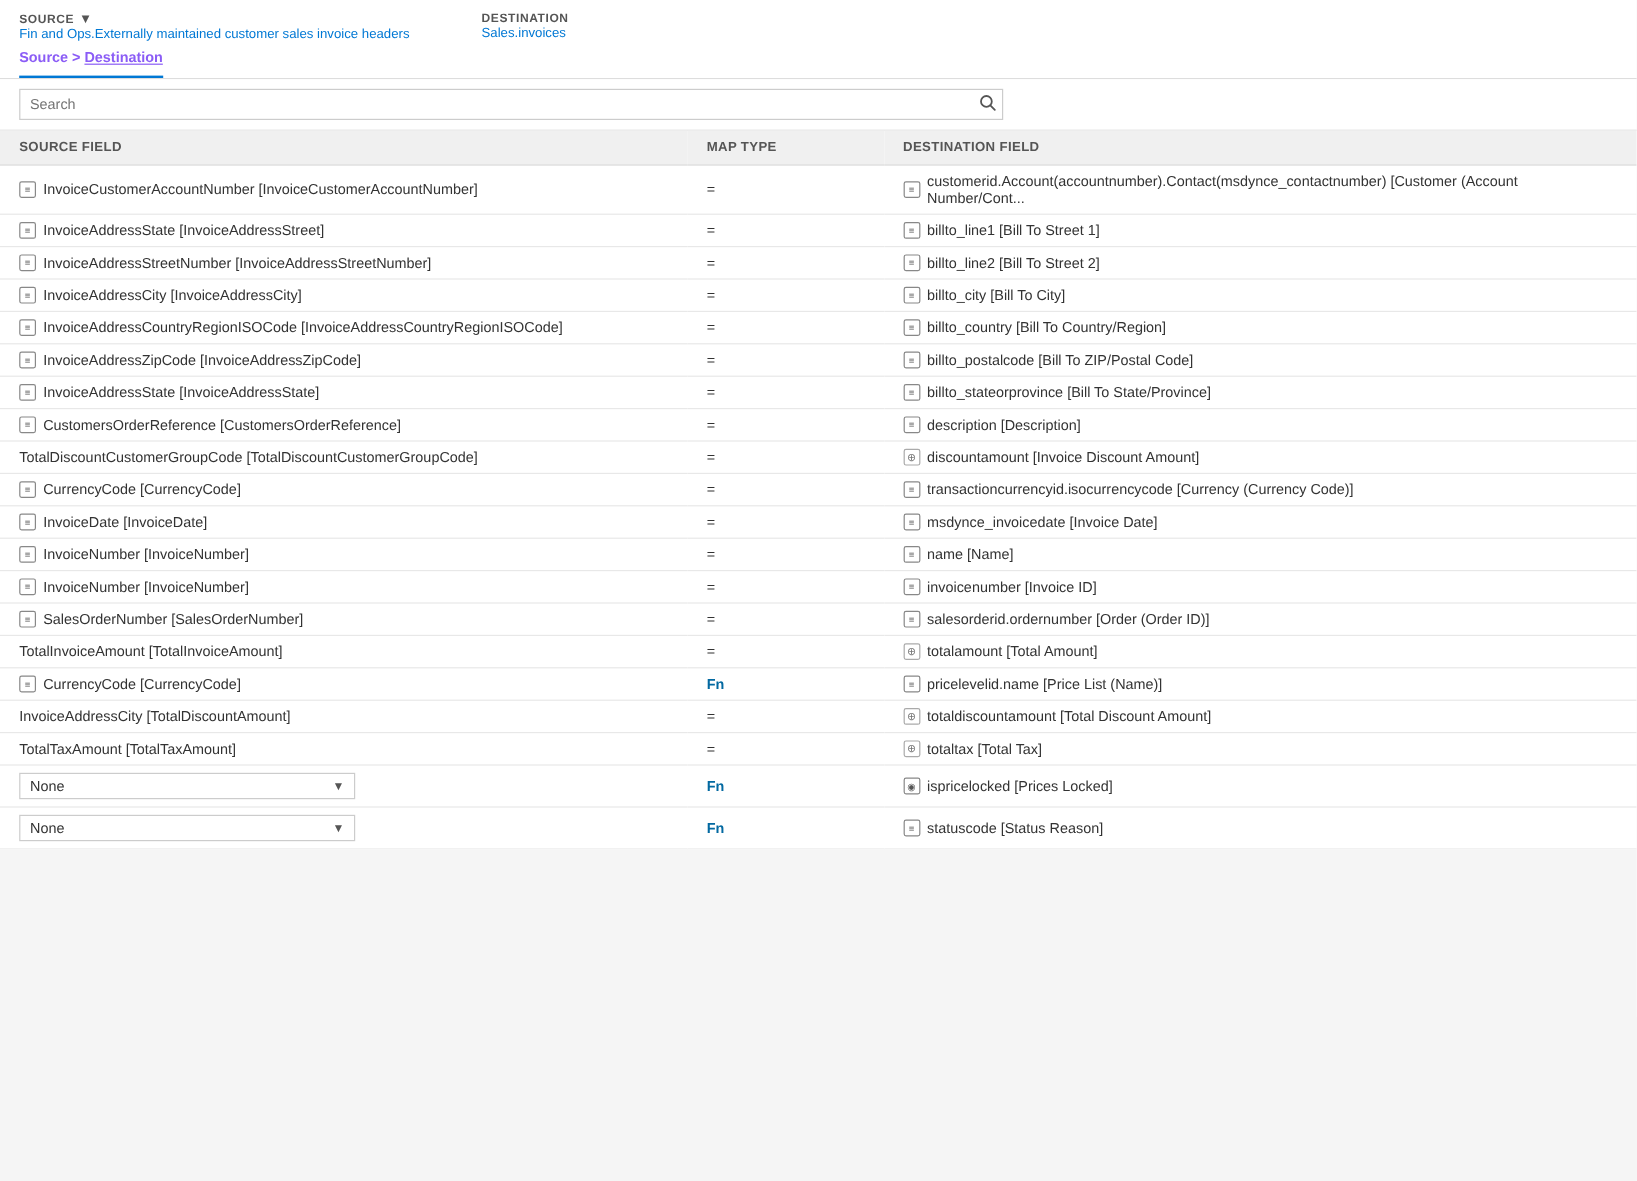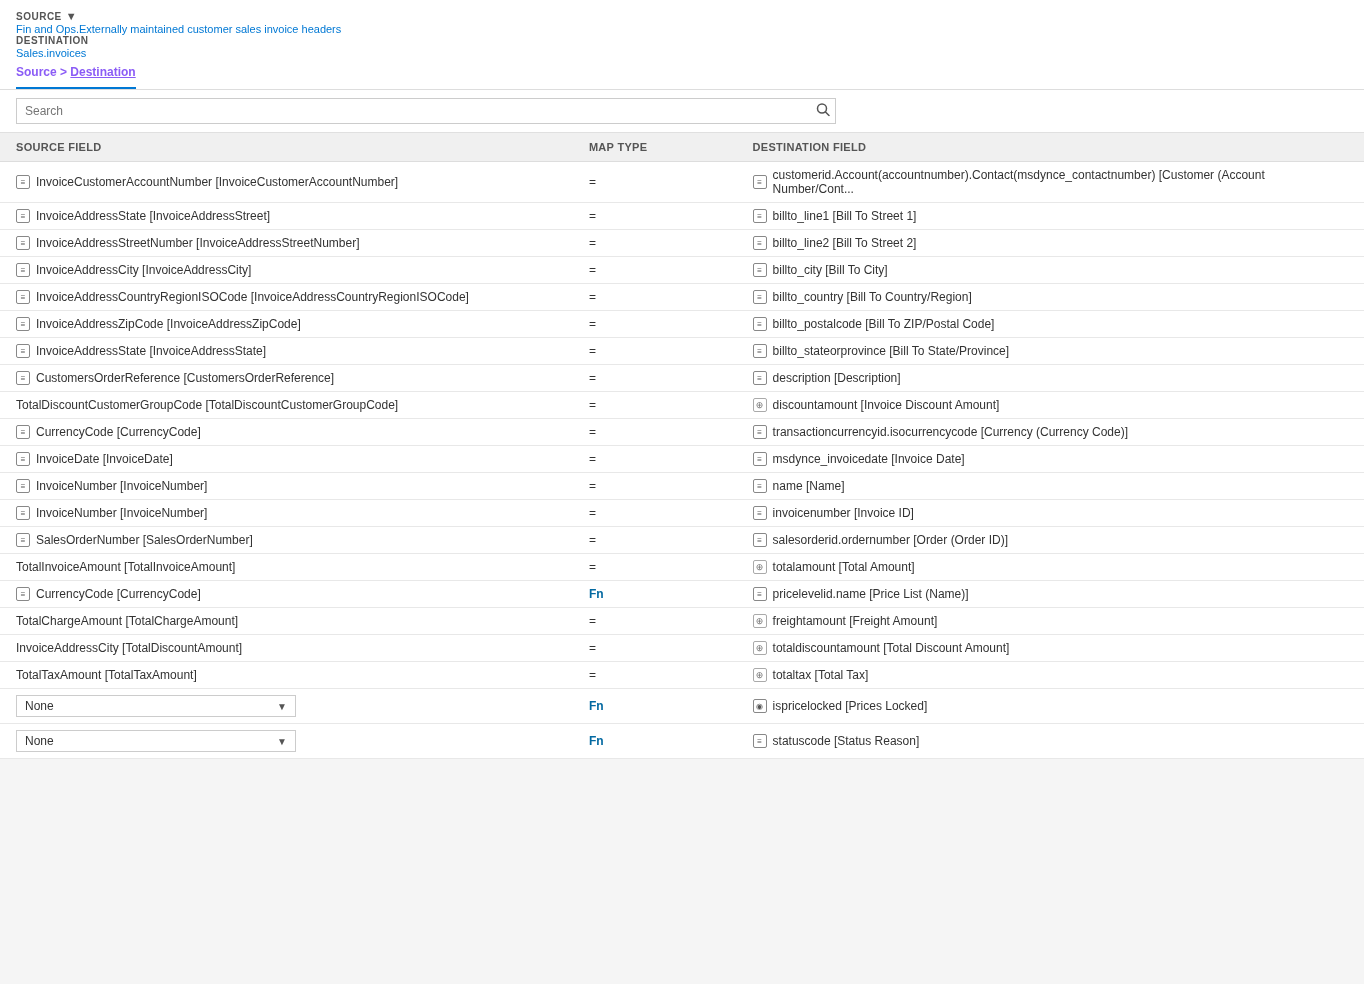--- a/index.html
+++ b/index.html
@@ -9,22 +9,22 @@
       background: #f5f5f5;
       color: #333;
     }
     .header {
       background: #fff;
       padding: 10px 16px 0 16px;
       border-bottom: 1px solid #ddd;
     }
     .header-top {
       display: flex;
+      gap: 60px;
       margin-bottom: 6px;
-      flex-direction: column;
     }
     .header-section-label {
       font-size: 10px;
       font-weight: 600;
       color: #555;
       letter-spacing: 0.5px;
       text-transform: uppercase;
       display: flex;
       align-items: center;
       gap: 4px;
@@ -471,37 +471,20 @@
             <div class="dest-field">
     <span class="field-icon" style="font-size:8px;font-weight:bold;color:#555;">≡</span>
     <span>pricelevelid.name [Price List (Name)]</span>
   </div>
           </td>
   </tr>
         <tr>
     <td>
             <div class="source-field">
 
-      <span>TotalChargeAmount [TotalChargeAmount]</span>
-    </div>
-          </td>
-    <td>
-      <span class="map-type normal">=</span>
-    </td>
-    <td>
-            <div class="dest-field">
-    <span class="field-icon calc" style="font-size:9px;color:#777;">⊕</span>
-    <span>freightamount [Freight Amount]</span>
-  </div>
-          </td>
-  </tr>
-        <tr>
-    <td>
-            <div class="source-field">
-
       <span>InvoiceAddressCity [TotalDiscountAmount]</span>
     </div>
           </td>
     <td>
       <span class="map-type normal">=</span>
     </td>
     <td>
             <div class="dest-field">
     <span class="field-icon calc" style="font-size:9px;color:#777;">⊕</span>
     <span>totaldiscountamount [Total Discount Amount]</span>

